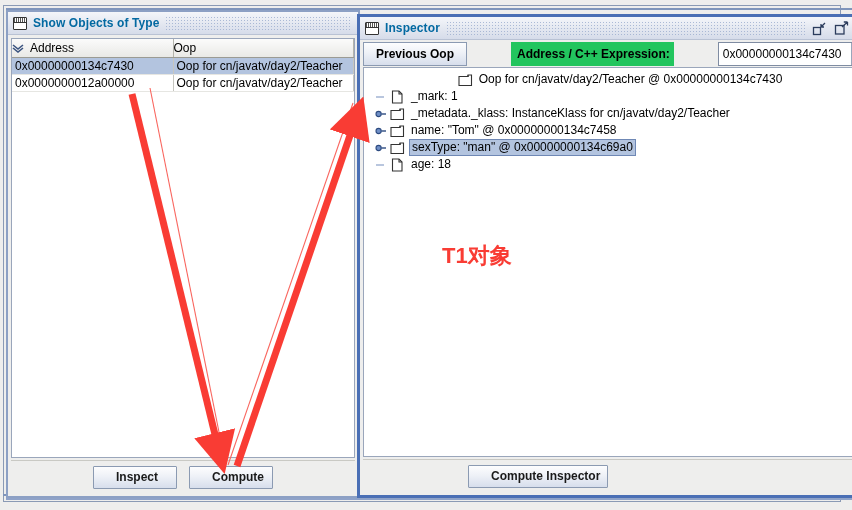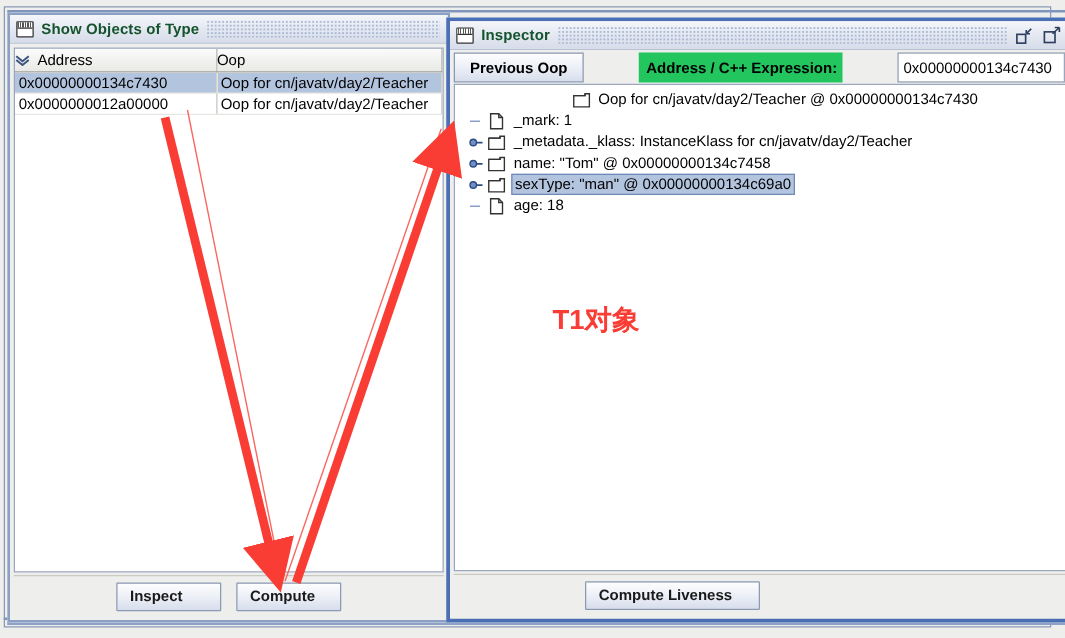--- a/index.html
+++ b/index.html
@@ -53,21 +53,21 @@
     position:relative;z-index:2;
     width:14px;height:13px;margin-left:5px;margin-right:6px;
     border:1.4px solid #333;background:#fff;box-sizing:border-box;
     border-radius:1px;
     display:flex;flex-direction:column;
   }
   .win-icon .bar{height:4px;border-bottom:1.2px solid #333;
      background:repeating-linear-gradient(to right,#555 0 1px,#fff 1px 2px);}
   .title-text{
     position:relative;z-index:2;
-    font-weight:bold;font-size:12px;color:#14532d;letter-spacing:.1px;
+    font-weight:bold;font-size:12px;color:#0369a1;letter-spacing:.1px;
     white-space:nowrap;
   }
   .tb-dots{
     position:relative;z-index:2;flex:1;height:14px;margin:0 6px;
     background-image:radial-gradient(#9fb0d0 0.7px, transparent 0.8px);
     background-size:3px 3px;
     opacity:.85;
   }
   .tb-buttons{position:relative;z-index:2;display:flex;gap:7px;margin-right:7px;}
   .tb-btn{width:15px;height:15px;position:relative;cursor:pointer;}
@@ -94,21 +94,21 @@
     white-space:nowrap;overflow:hidden;
   }
   tr.sel td{background:#b3c4df;}
   .sortarrow{width:12px;height:9px;}
 
   
   .btn{
     border:1px solid #8b9ab2;
     background:linear-gradient(to bottom,#fdfdfe 0%,#eef1f7 45%,#d7deec 100%);
     font-size:12px;font-weight:bold;color:#1a1a1a;
-    padding:0 10px;height:23px;line-height:21px;
+    padding:0 22px;height:23px;line-height:21px;
     box-sizing:border-box;cursor:pointer;
     font-family:"Liberation Sans", sans-serif;
     border-radius:1px;
     white-space:nowrap;
   }
   .btnbar{
     position:absolute;left:3px;right:3px;bottom:3px;height:32px;
     display:flex;align-items:center;justify-content:center;gap:12px;
     border-top:1px solid #c9c9c4;
   }
@@ -356,21 +356,21 @@
             <svg width="15" height="14" viewBox="0 0 15 14">
               <path d="M2.5,1 L9,1 L12,4 L12,13 L2.5,13 Z" fill="#fff" stroke="#333" stroke-width="1.1"></path>
               <path d="M9,1 L9,4 L12,4" fill="none" stroke="#333" stroke-width="1.1"></path>
             </svg>
           </span>
           <span class="lbl">age: 18</span>
         </div>
       </div>
 
       <div class="btnbar" style="justify-content:flex-start;padding-left:105px;">
-        <div class="btn" style="width:140px;">Compute Liveness</div>
+        <div class="btn" style="width:140px;">Compute Inspector</div>
       </div>
     </div>
   </div>
 
   <svg id="anno" width="852" height="510" viewBox="0 0 852 510">
     <defs>
       <marker id="ah" markerWidth="6" markerHeight="6" refX="3.2" refY="3" orient="auto">
         <polygon points="0,0 6,3 0,6" fill="#f93c34"></polygon>
       </marker>
     </defs>

